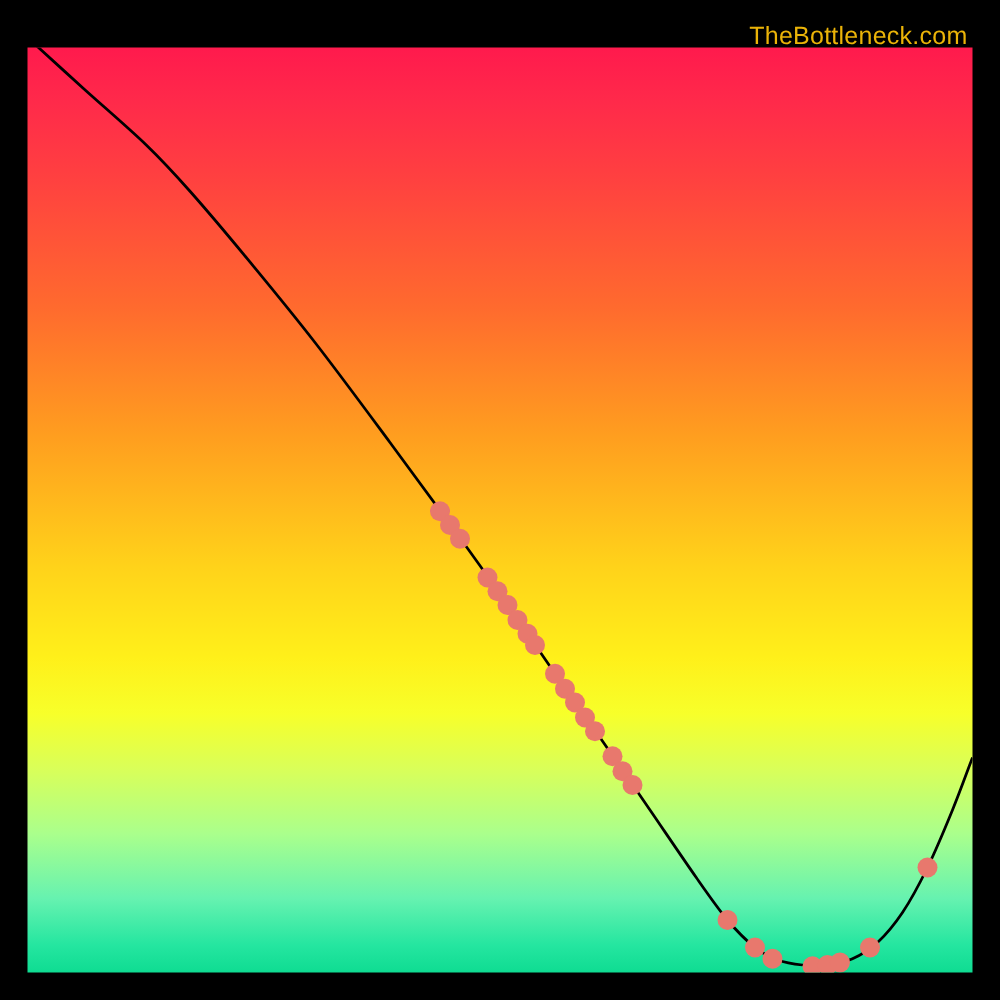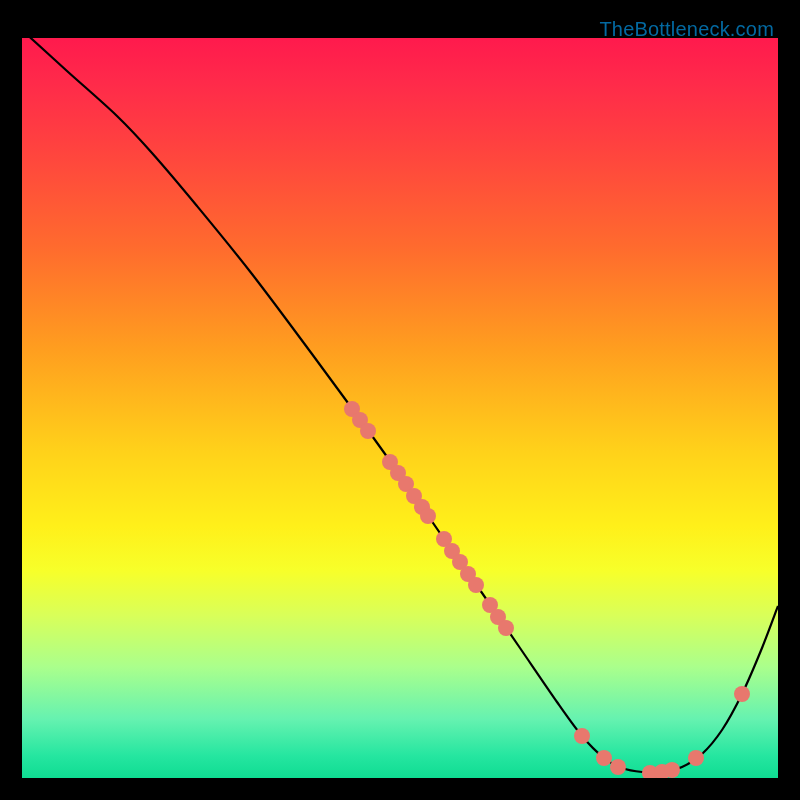--- a/index.html
+++ b/index.html
@@ -39,21 +39,21 @@
       #aaff8c 85%,
       #66f2b0 92%,
       #25e6a0 97%,
       #0fdc92 100%
     );
   }
   .attribution {
     position: absolute;
     top: 2px;
     right: 10px;
-    color: #0369a1;
+    color: #eab308;
     font-size: 20px;
     font-weight: 500;
     letter-spacing: 0.2px;
     user-select: none;
   }
   svg.curve {
     position: absolute;
     left: 0;
     top: 0;
     width: 100%;

